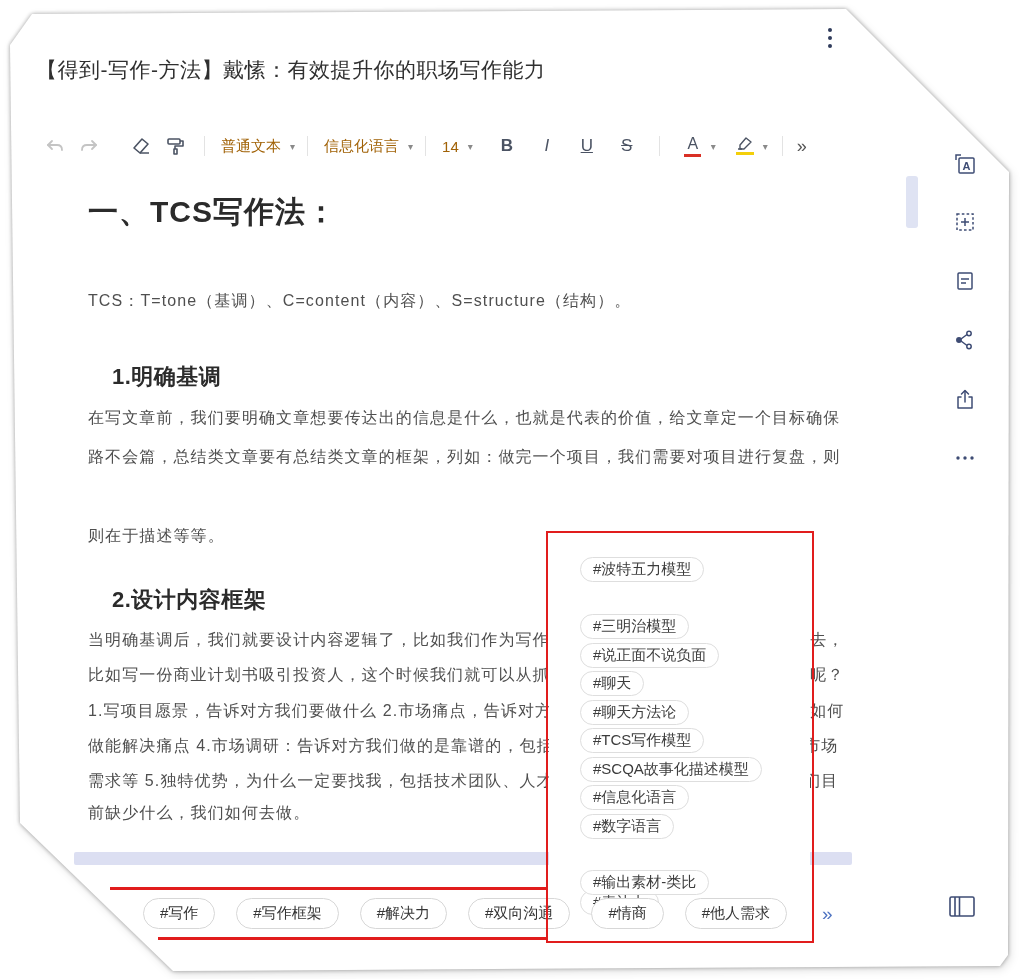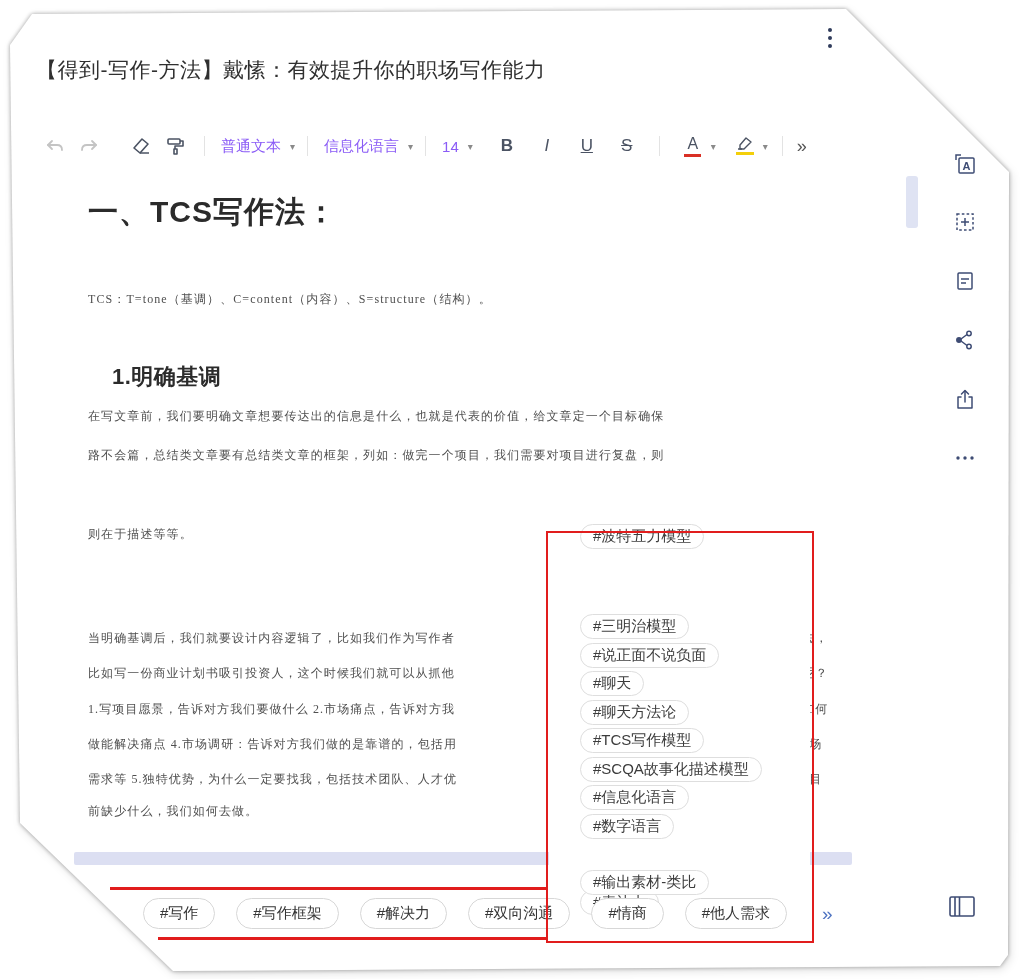--- a/index.html
+++ b/index.html
@@ -10,32 +10,32 @@
         clip-path:polygon(32px 14px,846px 9px,1009px 172px,1008px 955px,1000px 966px,173px 971px,20px 823px,10px 45px);}
   .abs{position:absolute;}
   
   .menu-dots{left:828px;top:28px;display:flex;flex-direction:column;gap:4px;cursor:pointer;}
   .menu-dots i{width:4px;height:4px;border-radius:50%;background:#303c5c;}
   .doc-title{left:36px;top:56px;font-size:21px;color:#303030;letter-spacing:.5px;}
   
   .toolbar{left:38px;top:128px;height:36px;display:flex;align-items:center;color:#4b5363;}
   .tb{display:flex;align-items:center;justify-content:center;height:30px;cursor:pointer;}
   .tb-ico{width:34px;}
-  .tb-txt{font-size:15px;color:#8b5cf6;padding:0 4px;text-align:center;}
+  .tb-txt{font-size:15px;color:#a16207;padding:0 4px;text-align:center;}
   .caret{font-size:10px;color:#8a8a8a;margin-left:5px;}
   .tb-div{width:1px;height:20px;background:#e3e3e3;margin:0 12px;}
   .tb-letter{width:40px;font-size:17px;color:#4b5363;}
   .colorA{display:flex;flex-direction:column;align-items:center;width:26px;}
   .colorA .bar{width:17px;height:3px;margin-top:1px;}
   .hl{display:flex;flex-direction:column;align-items:center;width:26px;}
   .hl .bar{width:18px;height:3.5px;margin-top:1px;}
   
   .h1{left:88px;top:192px;font-size:30px;font-weight:700;color:#2b2b2b;letter-spacing:1px;}
   .scroll-thumb{left:906px;top:176px;width:12px;height:52px;background:#dfe3f3;border-radius:3px;cursor:pointer;}
-  .doc-line{white-space:nowrap;font-size:12px;color:#4f4f4f;letter-spacing:1.1px;font-family:Liberation Serif, serif;}
+  .doc-line{white-space:nowrap;font-size:16px;color:#4f4f4f;letter-spacing:1.1px;}
   .intro{left:88px;top:291px;}
   .h2{font-size:22px;font-weight:700;color:#2b2b2b;letter-spacing:.5px;margin-left:24px;}
   .frag{left:776px;}
   
   .lav-bar{left:74px;top:852px;width:778px;height:13px;background:#dcdff2;border-radius:2px;}
   
   .popup-bg{left:549px;top:534px;width:261px;height:362px;background:#fff;}
   .ppill{left:580px;display:inline-block;border:1.5px solid #dedede;border-radius:13px;
          padding:2px 12px;font-size:15px;color:#3c3c3c;background:#fff;white-space:nowrap;cursor:pointer;}
   
@@ -138,37 +138,38 @@
     <div class="abs h1">一、TCS写作法：</div>
     <div class="abs scroll-thumb"></div>
 
     <div class="abs doc-line intro">TCS：T=tone（基调）、C=content（内容）、S=structure（结构）。</div>
 
     <div class="abs h2" style="left:88px;top:362px">1.明确基调</div>
     <div class="abs doc-line" style="left:88px;top:408px">在写文章前，我们要明确文章想要传达出的信息是什么，也就是代表的价值，给文章定一个目标确保</div>
     <div class="abs doc-line" style="left:88px;top:447px">路不会篇，总结类文章要有总结类文章的框架，列如：做完一个项目，我们需要对项目进行复盘，则</div>
     <div class="abs doc-line" style="left:88px;top:526px">则在于描述等等。</div>
 
+    <div class="abs h2" style="left:88px;top:585px">2.设计内容框架</div>
     <div class="abs doc-line" style="left:88px;top:630px">当明确基调后，我们就要设计内容逻辑了，比如我们作为写作者</div>
     <div class="abs doc-line" style="left:88px;top:665px">比如写一份商业计划书吸引投资人，这个时候我们就可以从抓他</div>
     <div class="abs doc-line" style="left:88px;top:701px">1.写项目愿景，告诉对方我们要做什么 2.市场痛点，告诉对方我</div>
     <div class="abs doc-line" style="left:88px;top:736px">做能解决痛点 4.市场调研：告诉对方我们做的是靠谱的，包括用</div>
     <div class="abs doc-line" style="left:88px;top:771px">需求等 5.独特优势，为什么一定要找我，包括技术团队、人才优</div>
     <div class="abs doc-line" style="left:88px;top:803px">前缺少什么，我们如何去做。</div>
 
     <div class="abs doc-line frag" style="top:630px">看下去，</div>
     <div class="abs doc-line frag" style="top:665px">行文呢？</div>
     <div class="abs doc-line frag" style="top:701px">我们如何</div>
     <div class="abs doc-line frag" style="left:770px;top:736px">略、市场</div>
     <div class="abs doc-line frag" style="left:770px;top:771px">方我们目</div>
 
     <div class="abs lav-bar"></div>
 
     <div class="abs popup-bg"></div>
-    <span class="abs ppill" style="top:524px">#波特五力模型</span>
+    <span class="abs ppill" style="top:557px">#波特五力模型</span>
     <span class="abs ppill" style="top:614px">#三明治模型</span>
     <span class="abs ppill" style="top:643px">#说正面不说负面</span>
     <span class="abs ppill" style="top:671px">#聊天</span>
     <span class="abs ppill" style="top:700px">#聊天方法论</span>
     <span class="abs ppill" style="top:728px">#TCS写作模型</span>
     <span class="abs ppill" style="top:757px">#SCQA故事化描述模型</span>
     <span class="abs ppill" style="top:785px">#信息化语言</span>
     <span class="abs ppill" style="top:814px">#数字语言</span>
     <span class="abs ppill" style="top:890px">#表达力</span>
     <span class="abs ppill" style="top:870px">#输出素材-类比</span>

